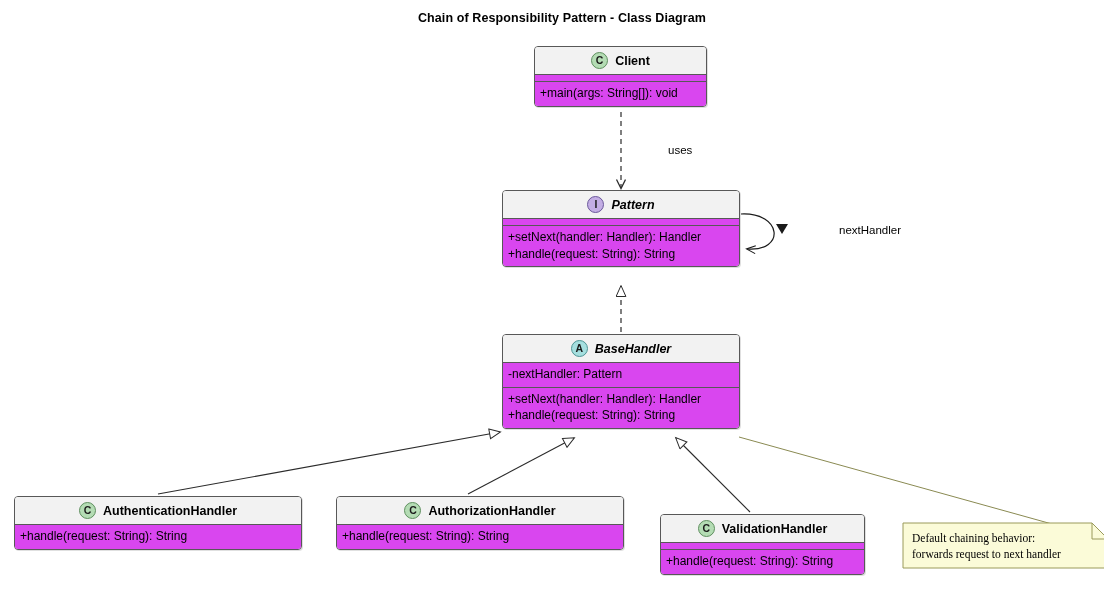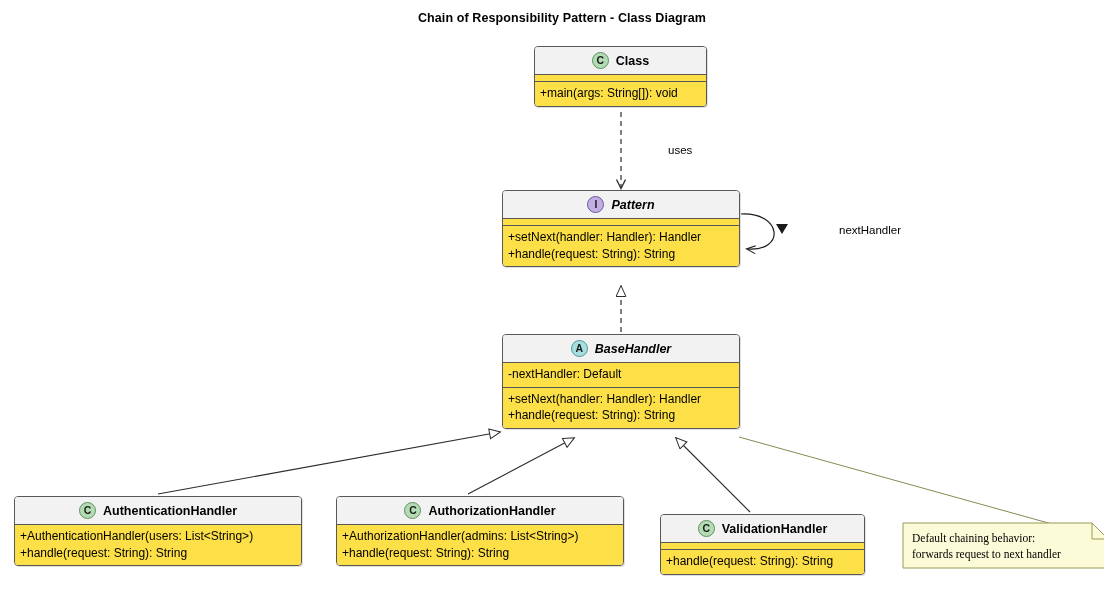--- a/index.html
+++ b/index.html
@@ -85,21 +85,21 @@
     box-sizing: border-box;
     flex: 0 0 auto;
     line-height: 1;
   }
   .stereo-class     { background: #b4dcb4; border: 1px solid #5f8f5f; }
   .stereo-interface { background: #c3aee4; border: 1px solid #6b589b; }
   .stereo-abstract  { background: #a5dfdf; border: 1px solid #4f9595; }
 
   .uml-compartment {
     box-sizing: border-box;
-    background: #fde047;
+    background: #d946ef;
     border-bottom: 1px solid #585858;
     padding: 3px 5px 4px 5px;
   }
   .uml-compartment:last-child {
     border-bottom: none;
   }
   .uml-compartment.empty {
     padding: 0;
     height: 7px;
   }
@@ -186,21 +186,21 @@
 
     <g>
       <path d="M 893 523 L 1082 523 L 1098 539 L 1098 568 L 893 568 z" fill="#fbfbd8" stroke="#9a9a5a" stroke-width="1"></path>
       <path d="M 1082 523 L 1082 539 L 1098 539" fill="none" stroke="#9a9a5a" stroke-width="1"></path>
     </g>
   </svg>
 
   <div class="uml-class" style="left:524px; top:46px; width:173px;">
     <div class="uml-header">
       <span class="stereo-badge stereo-class">C</span>
-      <span class="uml-name">Class</span>
+      <span class="uml-name">Client</span>
     </div>
     <div class="uml-compartment empty"></div>
     <div class="uml-compartment">
       <div class="uml-member">+main(args: String[]): void</div>
     </div>
   </div>
 
   <div class="uml-class" style="left:492px; top:190px; width:238px;">
     <div class="uml-header">
       <span class="stereo-badge stereo-interface">I</span>
@@ -212,46 +212,44 @@
       <div class="uml-member">+handle(request: String): String</div>
     </div>
   </div>
 
   <div class="uml-class" style="left:492px; top:334px; width:238px;">
     <div class="uml-header">
       <span class="stereo-badge stereo-abstract">A</span>
       <span class="uml-name italic">BaseHandler</span>
     </div>
     <div class="uml-compartment">
-      <div class="uml-member">-nextHandler: Default</div>
+      <div class="uml-member">-nextHandler: Pattern</div>
     </div>
     <div class="uml-compartment">
       <div class="uml-member">+setNext(handler: Handler): Handler</div>
       <div class="uml-member">+handle(request: String): String</div>
     </div>
   </div>
 
   <div class="uml-class" style="left:4px; top:496px; width:288px;">
     <div class="uml-header">
       <span class="stereo-badge stereo-class">C</span>
       <span class="uml-name">AuthenticationHandler</span>
     </div>
     <div class="uml-compartment">
-      <div class="uml-member">+AuthenticationHandler(users: List&lt;String&gt;)</div>
       <div class="uml-member">+handle(request: String): String</div>
     </div>
   </div>
 
   <div class="uml-class" style="left:326px; top:496px; width:288px;">
     <div class="uml-header">
       <span class="stereo-badge stereo-class">C</span>
       <span class="uml-name">AuthorizationHandler</span>
     </div>
     <div class="uml-compartment">
-      <div class="uml-member">+AuthorizationHandler(admins: List&lt;String&gt;)</div>
       <div class="uml-member">+handle(request: String): String</div>
     </div>
   </div>
 
   <div class="uml-class" style="left:650px; top:514px; width:205px;">
     <div class="uml-header">
       <span class="stereo-badge stereo-class">C</span>
       <span class="uml-name">ValidationHandler</span>
     </div>
     <div class="uml-compartment empty"></div>

